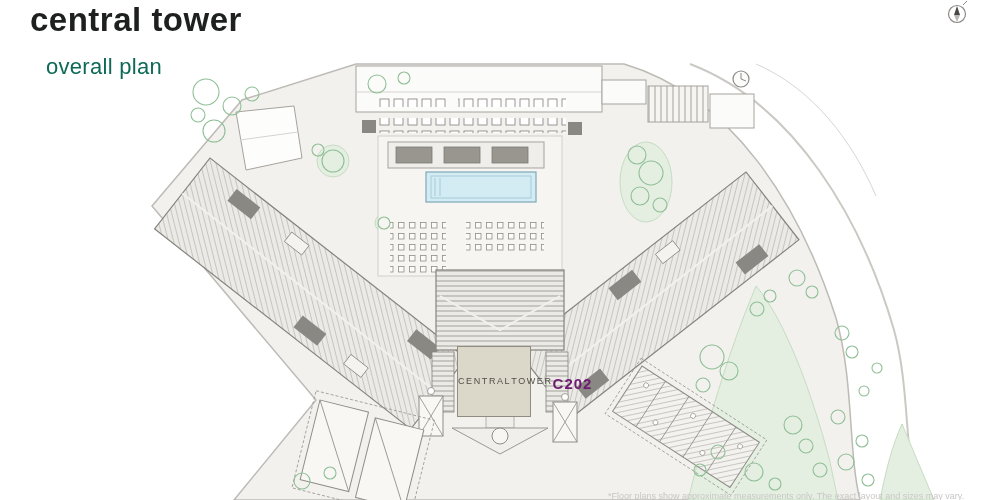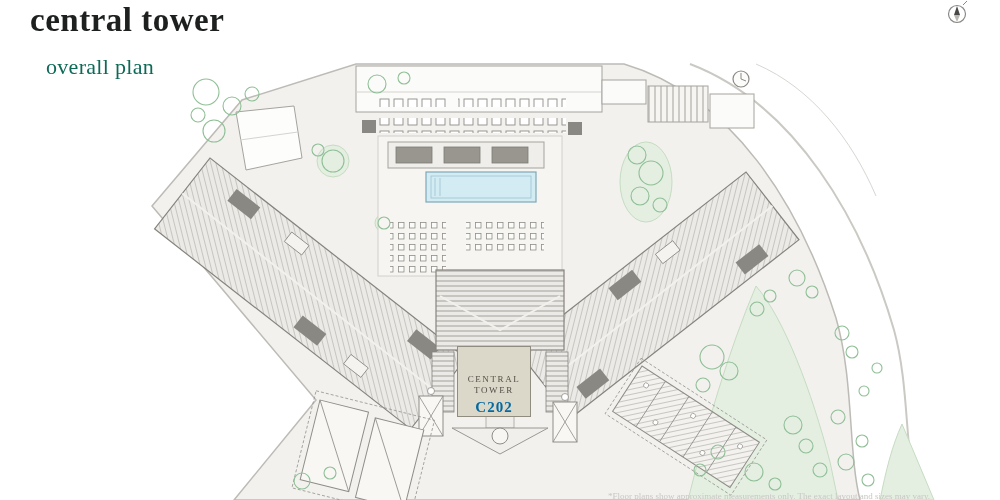--- a/index.html
+++ b/index.html
@@ -1,37 +1,37 @@
 <!DOCTYPE html>
 <html><head>
 <meta charset="utf-8">
 <style>
   html,body{margin:0;padding:0;background:#ffffff;}
   .page{
     position:relative;width:1000px;height:500px;background:#ffffff;
-    overflow:hidden;font-family:Liberation Serif, serif;
+    overflow:hidden;font-family:Liberation Sans, sans-serif;
   }
   .plan-svg{position:absolute;left:0;top:0;}
   header{position:absolute;left:30px;top:2px;z-index:5;}
   h1{
     margin:0;font-size:33px;line-height:36px;font-weight:700;
     color:#1d201f;letter-spacing:.5px;
   }
   h2{
     margin:16px;font-size:22px;line-height:26px;font-weight:500;
     color:#0d6a57;letter-spacing:.3px;
   }
   .tower-label{
     position:absolute;left:457px;top:346px;width:74px;height:71px;
     background:#dbd7c9;border:1px solid #908d80;box-sizing:border-box;
-    display:flex;flex-direction:column;align-items:center;justify-content:flex-end;
+    display:flex;flex-direction:row;align-items:center;justify-content:flex-start;
     z-index:4;
   }
   .tl-line{font-size:9px;letter-spacing:1.6px;color:#514f46;line-height:11px;}
-  .tl-code{font-size:15px;font-weight:bold;color:#0369a1;letter-spacing:1px;margin-top:3px;}
+  .tl-code{font-size:15px;font-weight:bold;color:#701a75;letter-spacing:1px;margin-top:3px;}
   .footnote{
     position:absolute;left:608px;top:491px;width:388px;height:14px;
     font-size:9px;color:#c9c7c4;white-space:nowrap;overflow:hidden;z-index:5;
   }
 </style>
 </head>
 <body>
 
 <div class="page">
 

